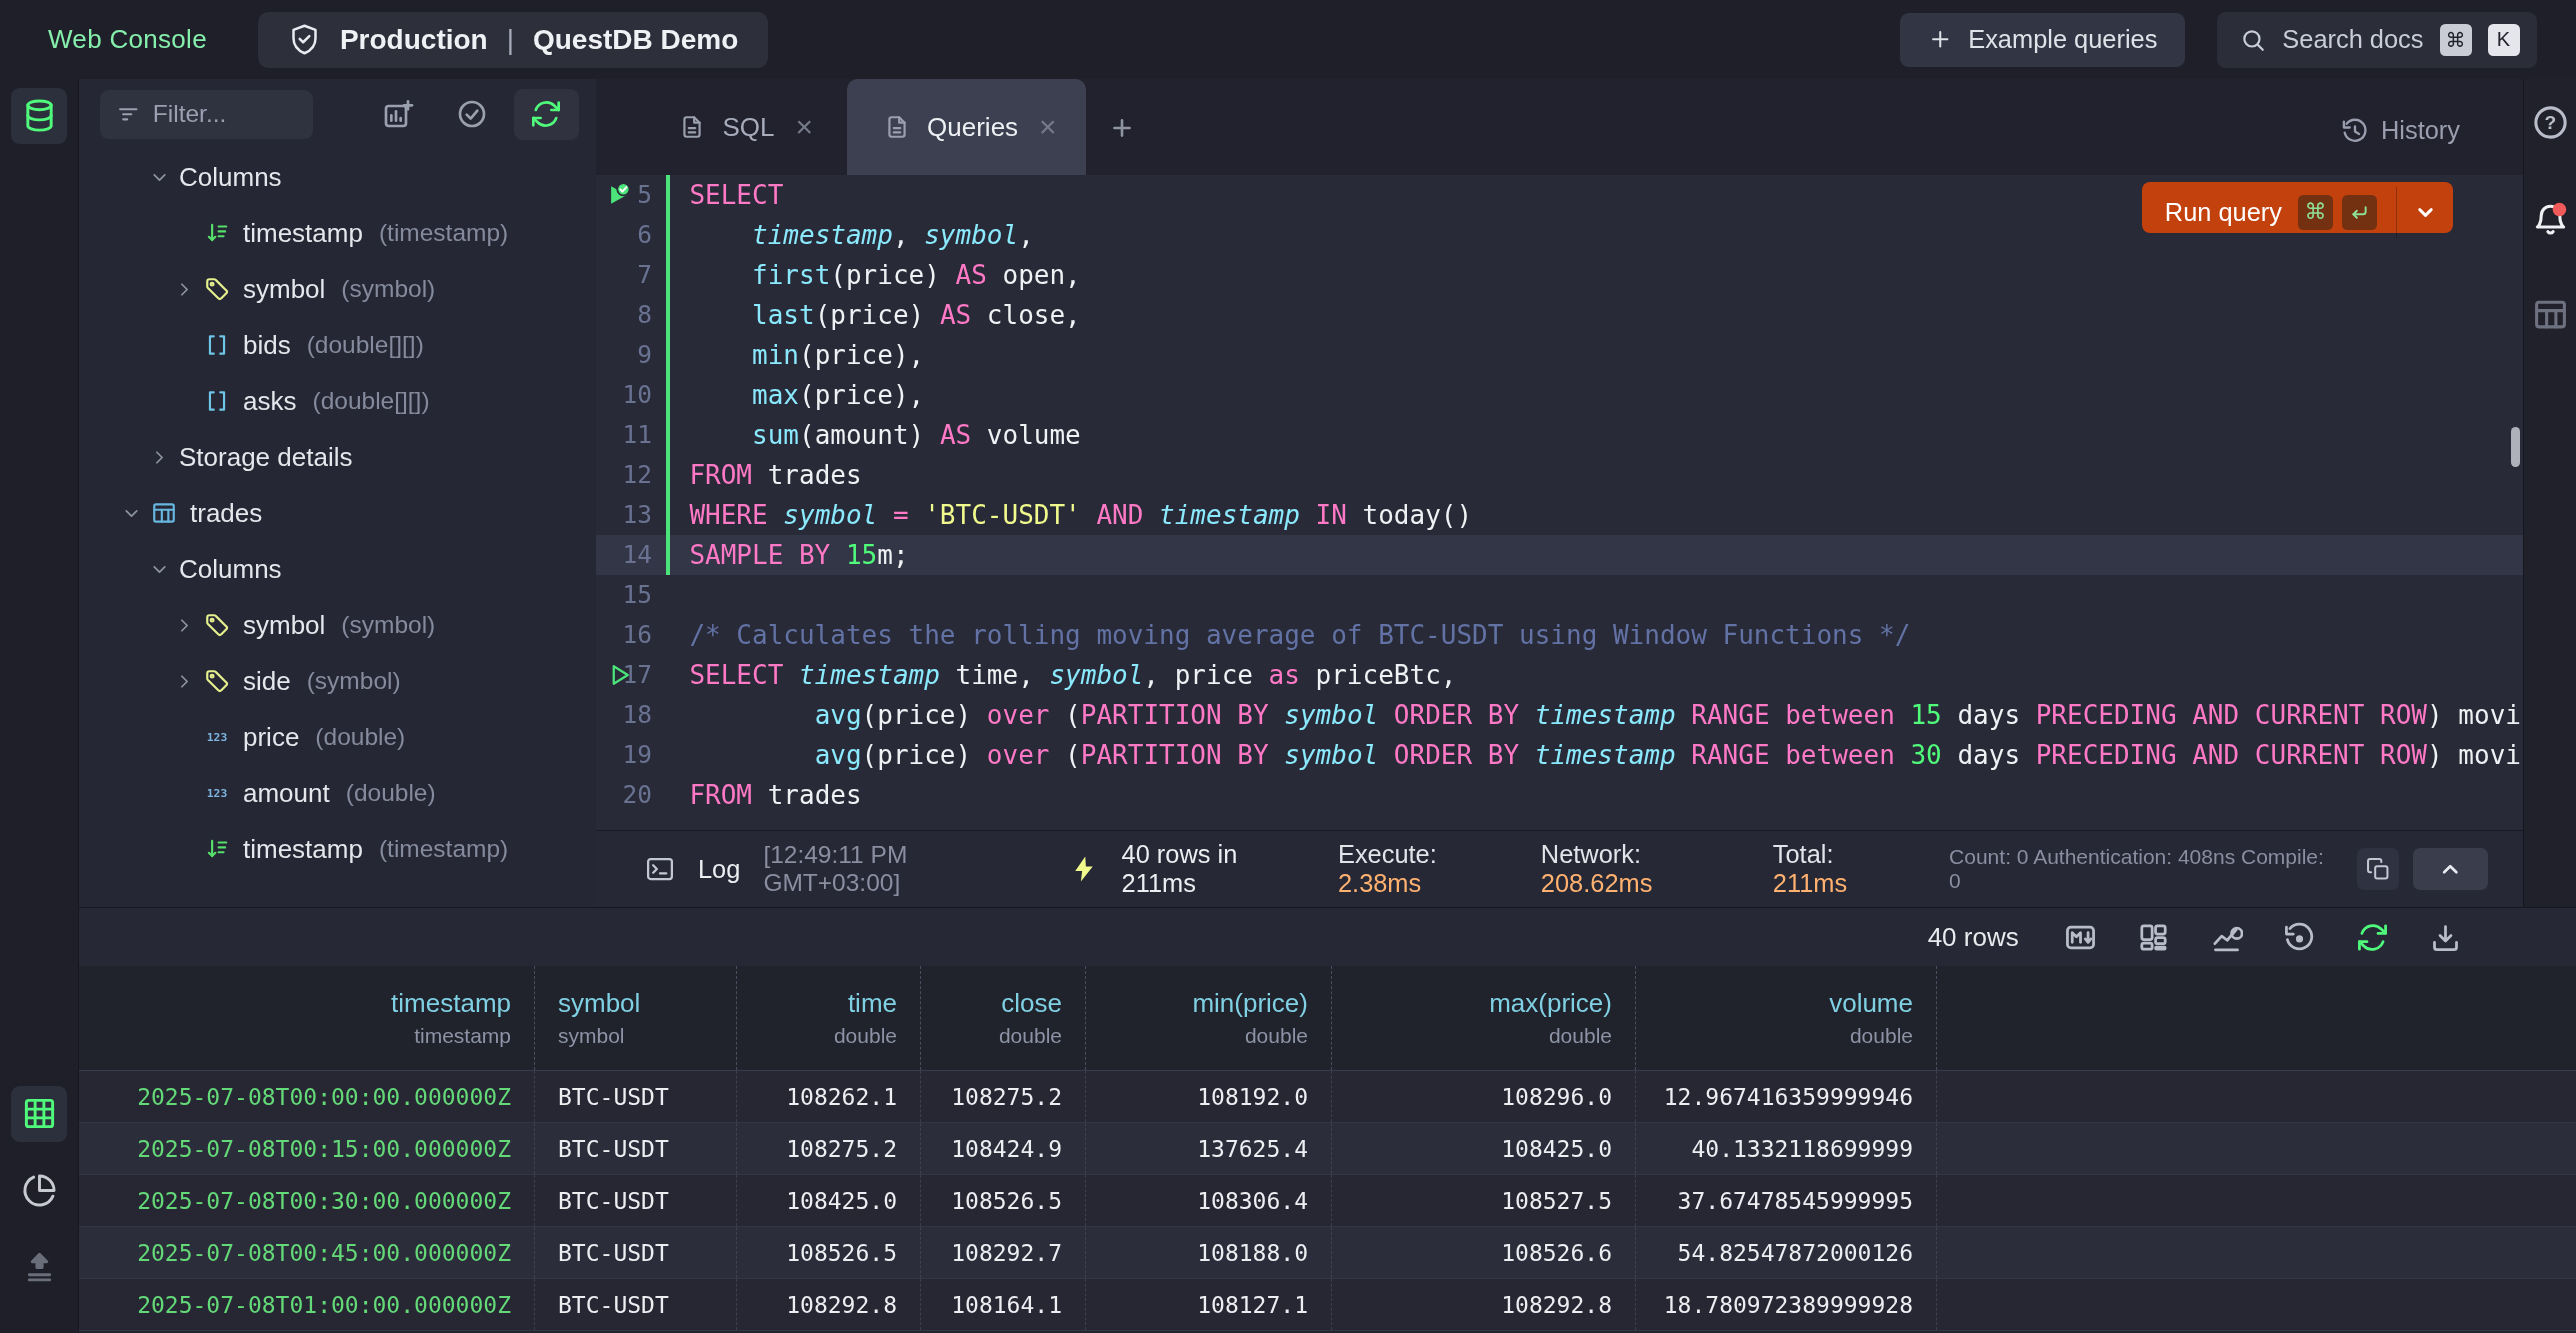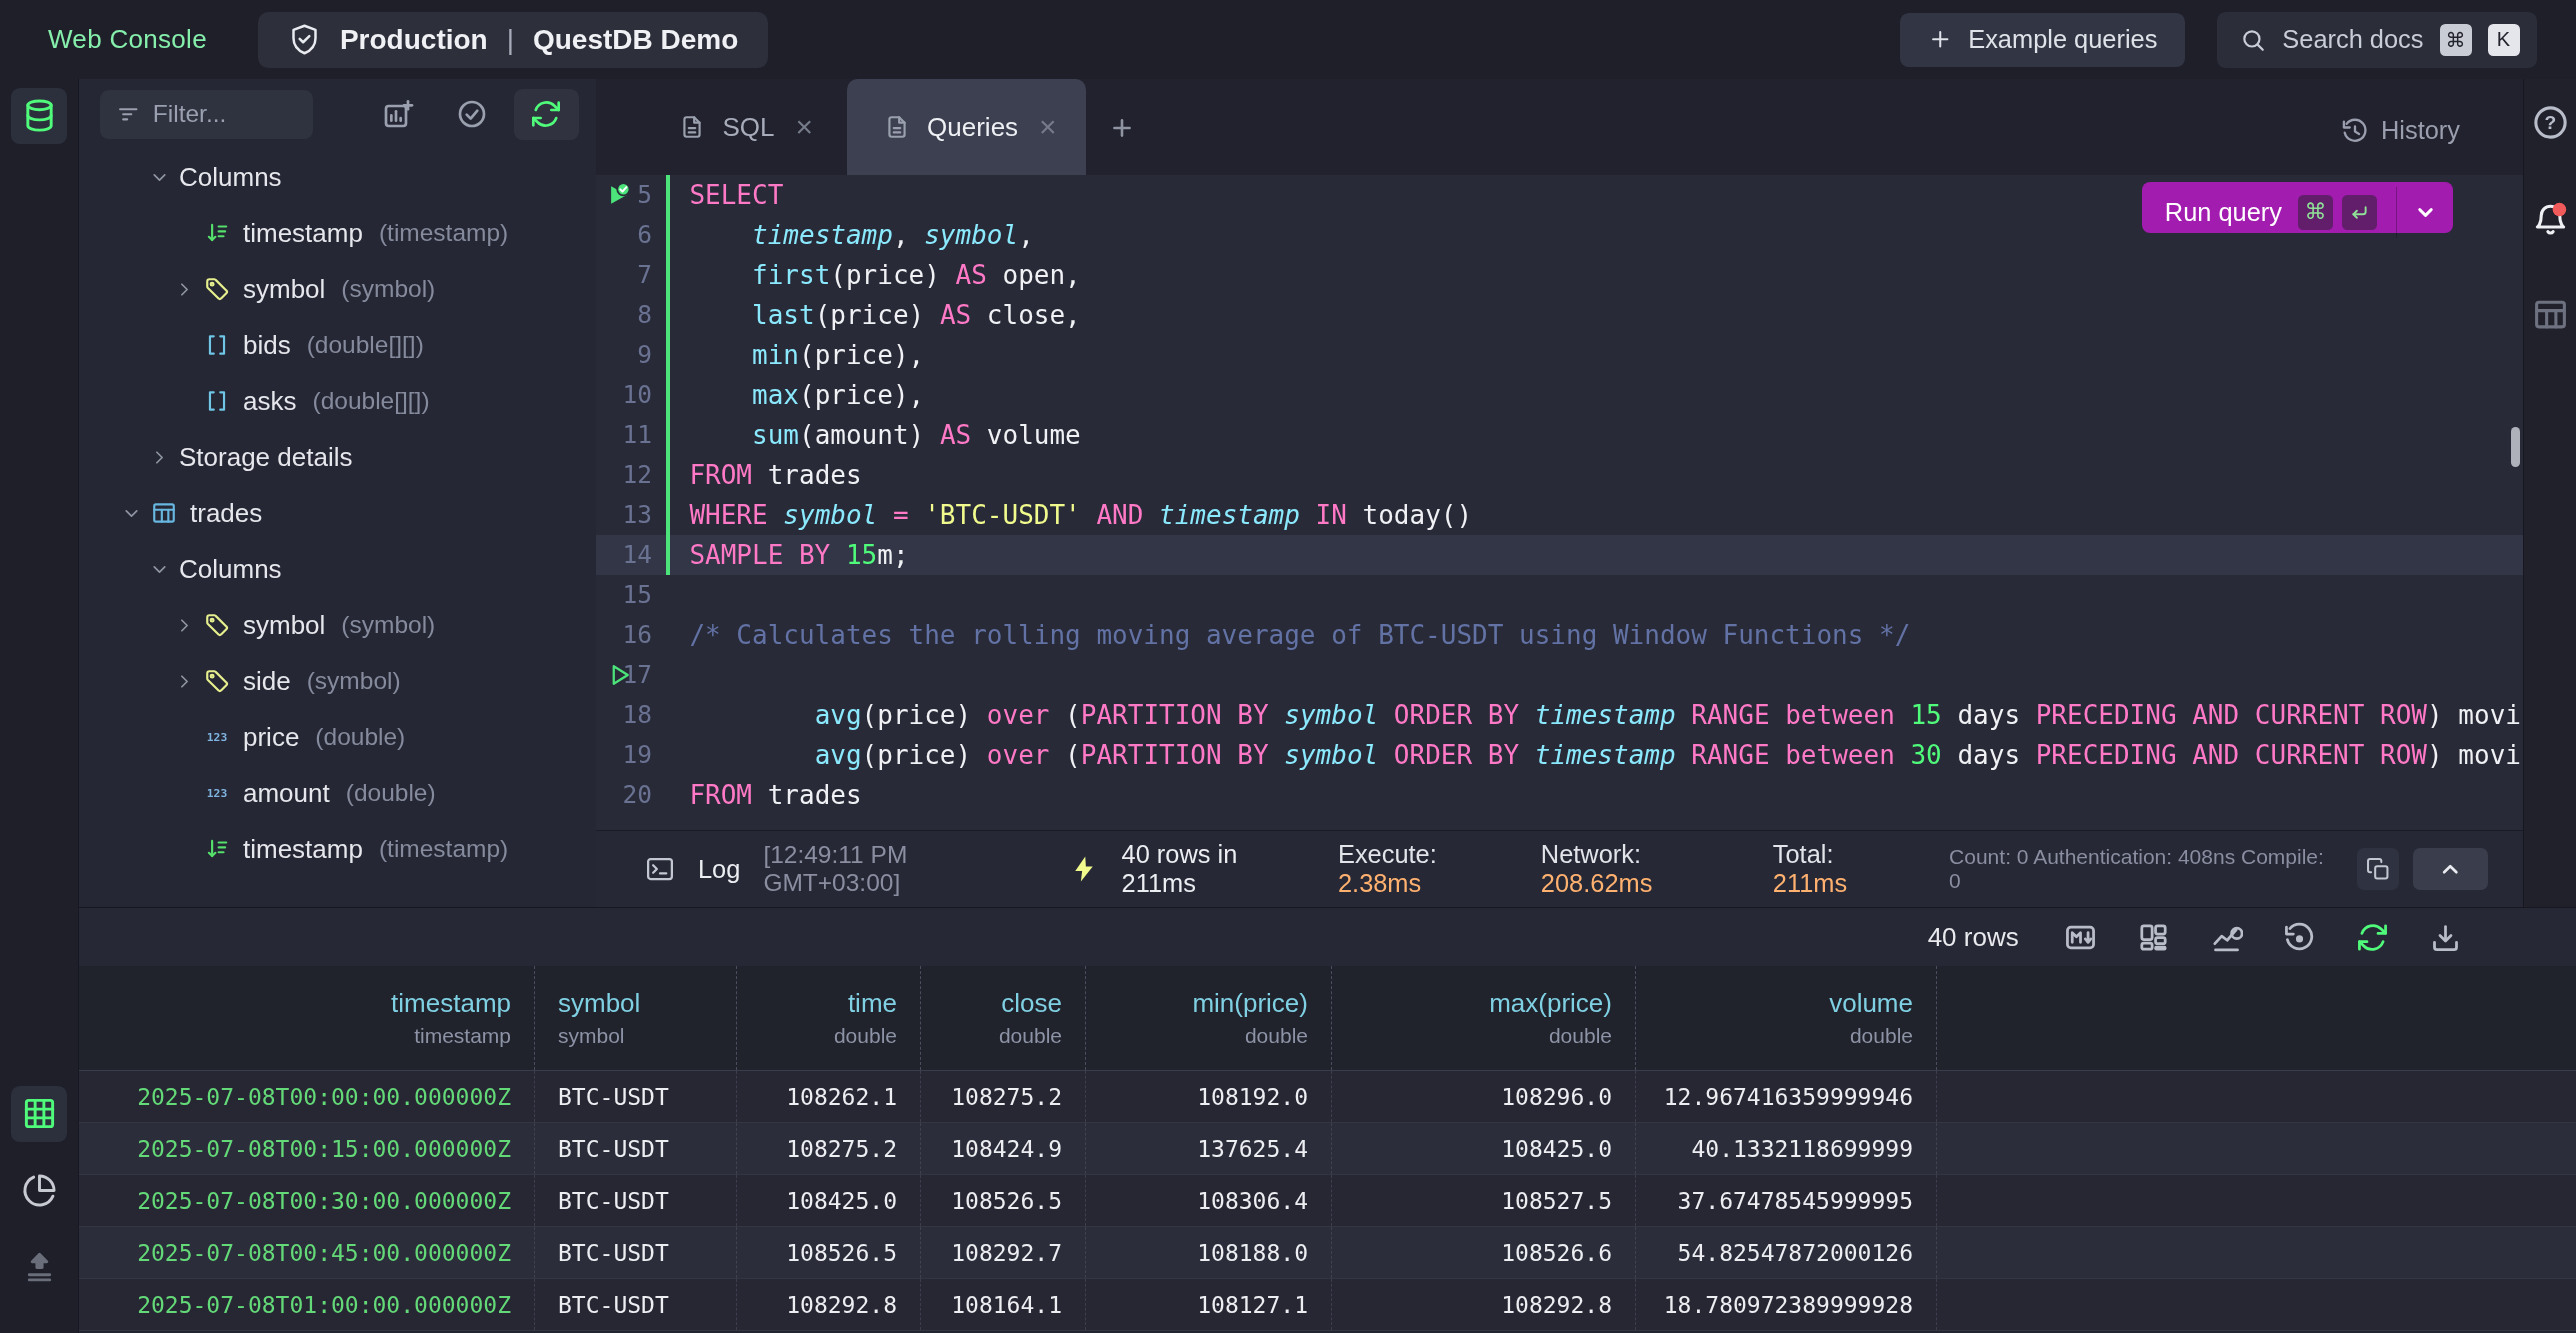--- a/index.html
+++ b/index.html
@@ -77,21 +77,21 @@
   .qbar { width:4.4px; flex:0 0 4.4px; }
   .cl.qb .qbar { background:#4be37a; }
   .ltext { padding-left:19px; color:#f0f1f4; }
   .tk-kw { color:#ff79c6; }
   .tk-fn { color:#8be9fd; }
   .tk-id { color:#8be9fd; font-style:italic; }
   .tk-str { color:#f1fa8c; }
   .tk-num { color:#50fa7b; }
   .tk-com { color:#6272a4; }
   .tk-txt { color:#f0f1f4; }
-  .run-btn { position:absolute; top:7px; right:70px; height:51px; background:#a21caf; border:none; border-radius:8px; display:flex; align-items:center; padding:9px 0 0 23px; cursor:pointer; color:#fff; font-family:inherit; }
+  .run-btn { position:absolute; top:7px; right:70px; height:51px; background:#c2410c; border:none; border-radius:8px; display:flex; align-items:center; padding:9px 0 0 23px; cursor:pointer; color:#fff; font-family:inherit; }
   .run-btn .rlabel { font-size:25.4px; margin-right:16px; }
   .run-kbd { width:35px; height:35px; border-radius:5.3px; background:rgba(20,30,24,0.45); color:#8fe097; display:flex; align-items:center; justify-content:center; font-size:22px; margin-right:8.8px; }
   .run-kbd svg { width:21px; height:21px; }
   .run-sep { width:0.9px; height:51px; background:rgba(0,0,0,0.25); margin-left:10.5px; }
   .run-caret { width:56px; height:51px; display:flex; align-items:center; justify-content:center; }
   .run-caret svg { width:23px; height:23px; }
   .scroll-thumb { position:absolute; right:3.5px; top:252px; width:8.8px; height:40px; background:#c7c9d1; border-radius:4.4px; opacity:.85; }
 
   .logbar { height:77px; background:#262835; border-top:1.8px solid #1a1b24; display:flex; align-items:center; padding:0 35px 0 49px; gap:23px; }
   .logbar .ic svg { width:30px; height:30px; }
@@ -490,21 +490,21 @@
                 <div class="cl qb"><span class="gut">9</span><span class="qbar"></span><span class="ltext"><span class="tk-txt">    </span><span class="tk-fn">min</span><span class="tk-txt">(price),</span></span></div>
                 <div class="cl qb"><span class="gut">10</span><span class="qbar"></span><span class="ltext"><span class="tk-txt">    </span><span class="tk-fn">max</span><span class="tk-txt">(price),</span></span></div>
                 <div class="cl qb"><span class="gut">11</span><span class="qbar"></span><span class="ltext"><span class="tk-txt">    </span><span class="tk-fn">sum</span><span class="tk-txt">(amount) </span><span class="tk-kw">AS</span><span class="tk-txt"> volume</span></span></div>
                 <div class="cl qb"><span class="gut">12</span><span class="qbar"></span><span class="ltext"><span class="tk-kw">FROM</span><span class="tk-txt"> trades</span></span></div>
                 <div class="cl qb"><span class="gut">13</span><span class="qbar"></span><span class="ltext"><span class="tk-kw">WHERE</span><span class="tk-txt"> </span><span class="tk-id">symbol</span><span class="tk-txt"> </span><span class="tk-kw">=</span><span class="tk-txt"> </span><span class="tk-str">'BTC-USDT'</span><span class="tk-txt"> </span><span class="tk-kw">AND</span><span class="tk-txt"> </span><span class="tk-id">timestamp</span><span class="tk-txt"> </span><span class="tk-kw">IN</span><span class="tk-txt"> today()</span></span></div>
                 <div class="cl hl qb"><span class="gut">14</span><span class="qbar"></span><span class="ltext"><span class="tk-kw">SAMPLE BY</span><span class="tk-txt"> </span><span class="tk-num">15</span><span class="tk-txt">m;</span></span></div>
                 <div class="cl"><span class="gut">15</span><span class="qbar"></span><span class="ltext"></span></div>
                 <div class="cl"><span class="gut">16</span><span class="qbar"></span><span class="ltext"><span class="tk-com">/* Calculates the rolling moving average of BTC-USDT using Window Functions */</span></span></div>
                 <div class="cl"><span class="gut">17<span class="gmark"><svg viewBox="0 0 32 32">
                         <polygon points="10,6 26,16 10,26" fill="none" stroke="#4be37a" stroke-width="2.6" stroke-linejoin="round"></polygon>
-                      </svg></span></span><span class="qbar"></span></div>
+                      </svg></span></span><span class="qbar"></span><span class="ltext"><span class="tk-kw">SELECT</span><span class="tk-txt"> </span><span class="tk-id">timestamp</span><span class="tk-txt"> time, </span><span class="tk-id">symbol</span><span class="tk-txt">, price </span><span class="tk-kw">as</span><span class="tk-txt"> priceBtc,</span></span></div>
                 <div class="cl"><span class="gut">18</span><span class="qbar"></span><span class="ltext"><span class="tk-txt">        </span><span class="tk-fn">avg</span><span class="tk-txt">(price) </span><span class="tk-kw">over</span><span class="tk-txt"> (</span><span class="tk-kw">PARTITION BY</span><span class="tk-txt"> </span><span class="tk-id">symbol</span><span class="tk-txt"> </span><span class="tk-kw">ORDER BY</span><span class="tk-txt"> </span><span class="tk-id">timestamp</span><span class="tk-txt"> </span><span class="tk-kw">RANGE</span><span class="tk-txt"> </span><span class="tk-kw">between</span><span class="tk-txt"> </span><span class="tk-num">15</span><span class="tk-txt"> days </span><span class="tk-kw">PRECEDING AND CURRENT ROW</span><span class="tk-txt">) moving</span></span></div>
                 <div class="cl"><span class="gut">19</span><span class="qbar"></span><span class="ltext"><span class="tk-txt">        </span><span class="tk-fn">avg</span><span class="tk-txt">(price) </span><span class="tk-kw">over</span><span class="tk-txt"> (</span><span class="tk-kw">PARTITION BY</span><span class="tk-txt"> </span><span class="tk-id">symbol</span><span class="tk-txt"> </span><span class="tk-kw">ORDER BY</span><span class="tk-txt"> </span><span class="tk-id">timestamp</span><span class="tk-txt"> </span><span class="tk-kw">RANGE</span><span class="tk-txt"> </span><span class="tk-kw">between</span><span class="tk-txt"> </span><span class="tk-num">30</span><span class="tk-txt"> days </span><span class="tk-kw">PRECEDING AND CURRENT ROW</span><span class="tk-txt">) moving</span></span></div>
                 <div class="cl"><span class="gut">20</span><span class="qbar"></span><span class="ltext"><span class="tk-kw">FROM</span><span class="tk-txt"> trades</span></span></div>
               </div>
             <button class="run-btn">
               <span class="rlabel">Run query</span>
               <span class="run-kbd">⌘</span>
               <span class="run-kbd">
                   <svg viewBox="0 0 24 24" fill="none" stroke="#8fe097" stroke-width="2.2" stroke-linecap="round" stroke-linejoin="round">
                     <polyline points="9 10 5 14 9 18"></polyline>

